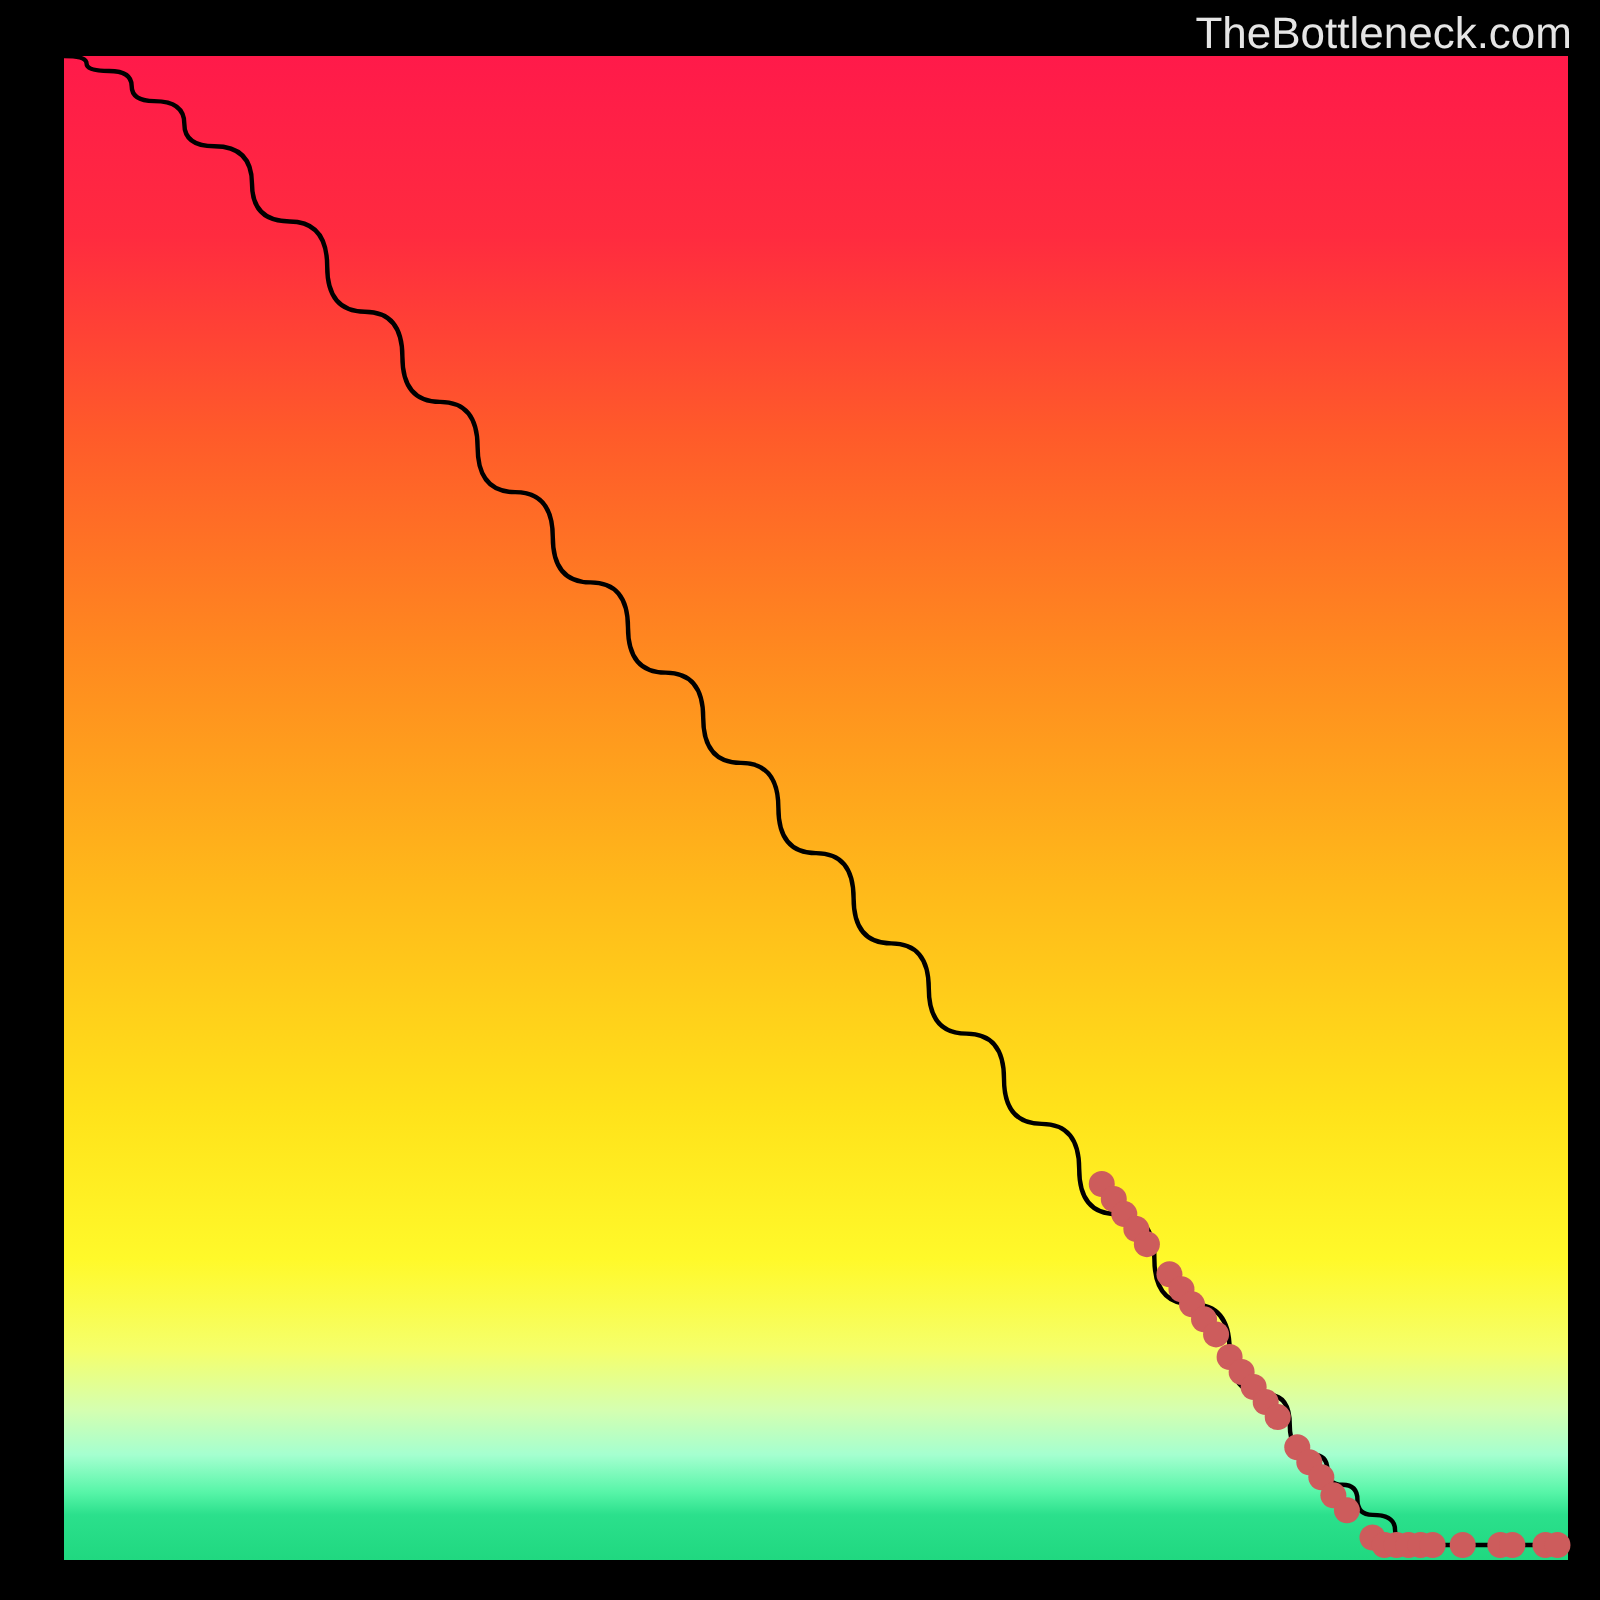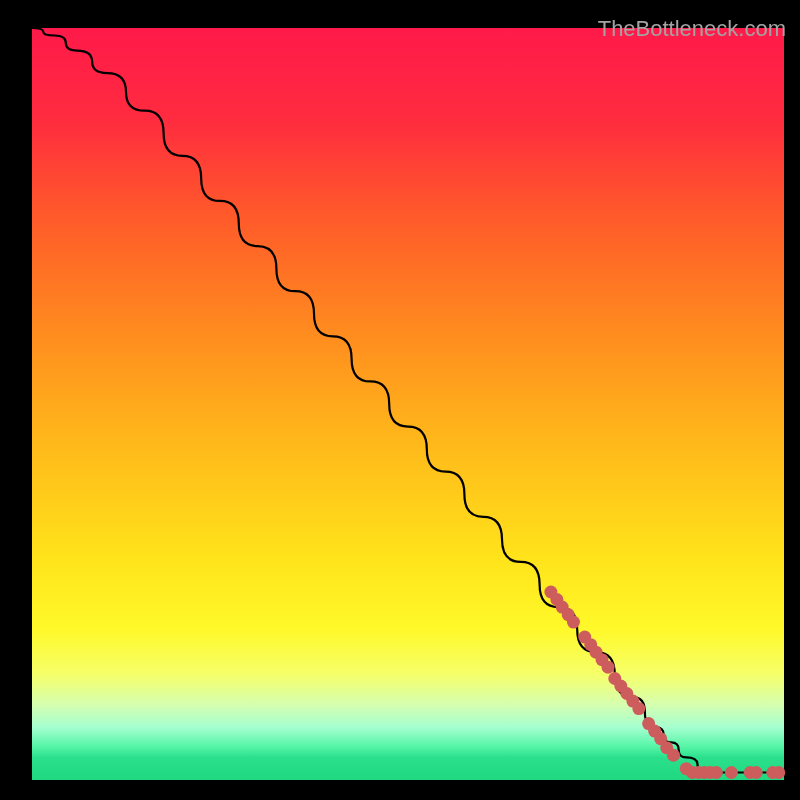--- a/index.html
+++ b/index.html
@@ -11,23 +11,23 @@
     overflow: hidden;
     font-family: Arial, sans-serif;
   }
   .container {
     position: relative;
     width: 800px;
     height: 800px;
   }
   .watermark {
     position: absolute;
-    top: 16px;
+    top: 4px;
     right: 14px;
-    color: #a3a3a3;
+    color: #e5e5e5;
     font-size: 22px;
     font-weight: 500;
     z-index: 10;
   }
   svg {
     display: block;
   }
 </style>
 </head>
 <body>

